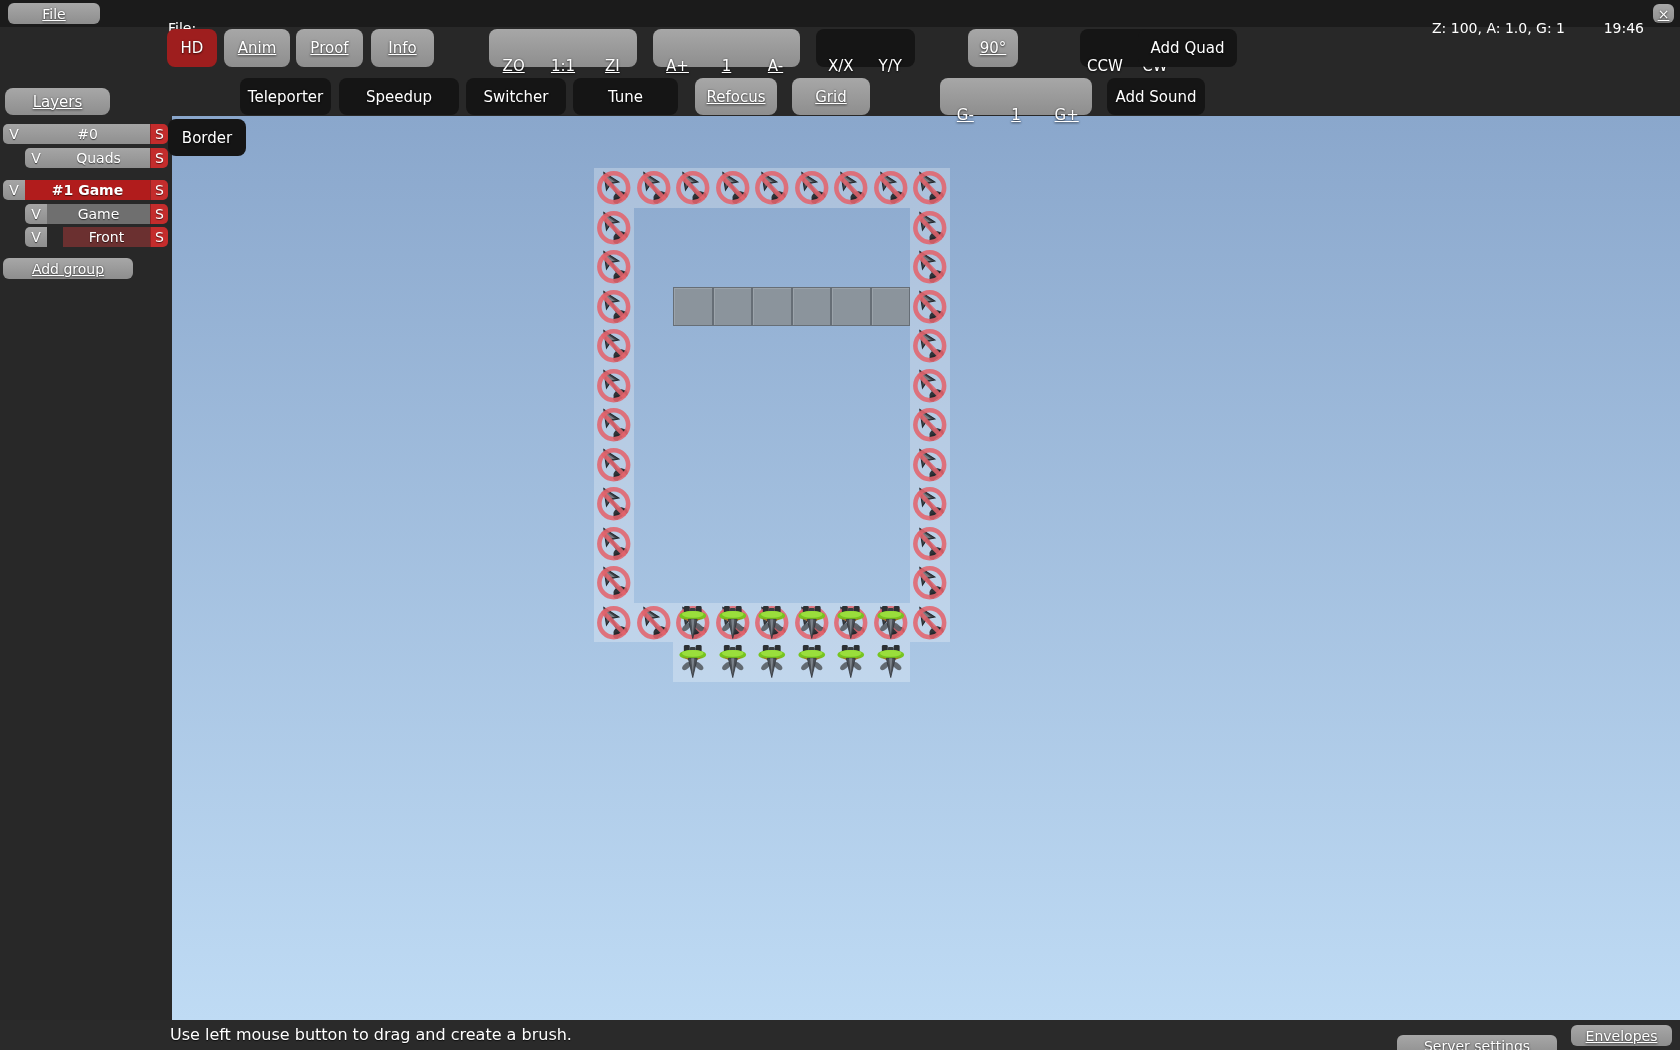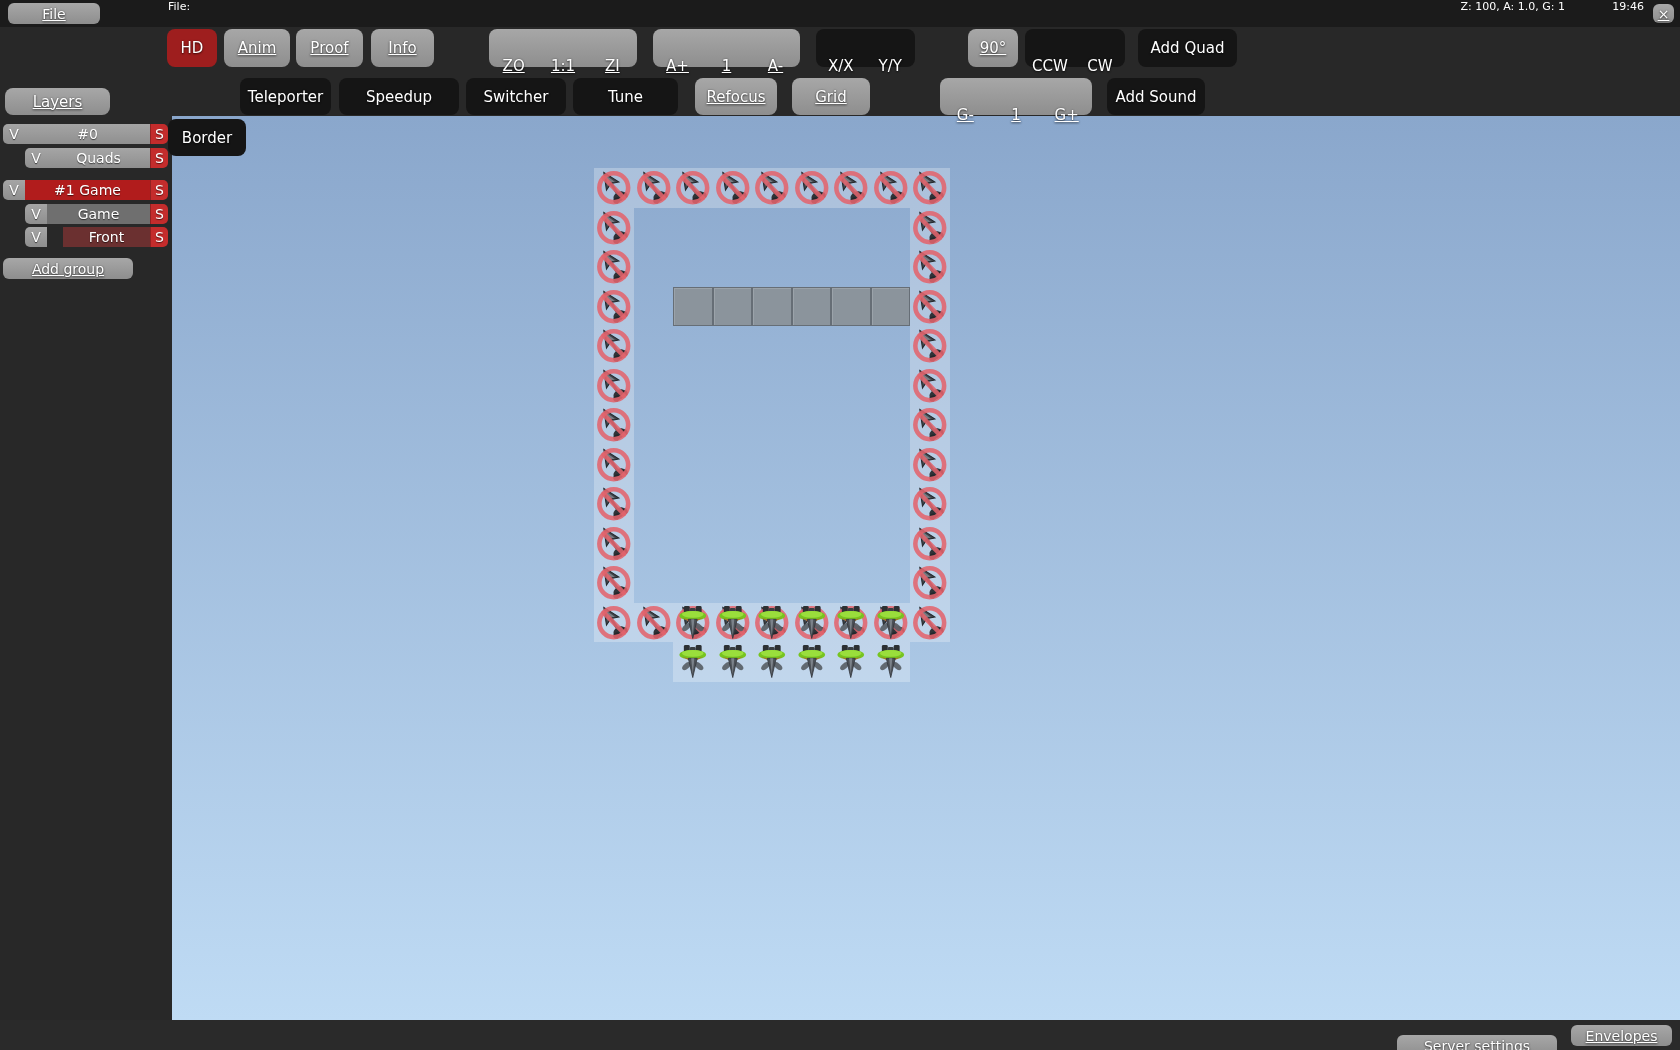--- a/index.html
+++ b/index.html
@@ -1,21 +1,21 @@
 <!DOCTYPE html>
 <html style="--accent-red: #9e1e1e; --save-red: #c42c2c; --layer-red: #b11c1c; --layer-maroon: #6b3030; --stopper-ring: #e2646d; --entity-green: #77c41f; --entity-green-light: #9ade3c; --entity-brown: #b06a28; --spike-gray: #4b5056; --quad-gray: #8b949c; --sky-top: #8aa7cc; --sky-bottom: #bfdbf4; --tile-highlight: rgba(255,255,255,0.27);"><head>
 <meta charset="utf-8">
 <style>
   * { margin:0; padding:0; box-sizing:border-box; }
   html,body { width:1680px; height:1050px; overflow:hidden; background:#282828;
               font-family:"DejaVu Sans", sans-serif; color:#fff; }
 
   
   .menubar { position:absolute; left:0; top:0; width:1680px; height:27px; background:#1b1b1b; }
-  .menubar .txt { position:absolute; top:0; font-size:11px; color:#fff;text-align:center; }
+  .menubar .txt { position:absolute; top:20px; font-size:14px; color:#fff;text-align:center; }
 
   
   .btn { position:absolute; display:flex; align-items:center; justify-content:center;
          border-radius:8px; font-size:15px; color:#fff;
          text-shadow:0 1px 2px rgba(0,0,0,.6), 0 0 2px rgba(0,0,0,.35); }
   .btn.gray { background:linear-gradient(#a7a7a7,#8e8e8e);text-decoration:underline; }
   .btn.dark { background:#151515; }
   .btn.red  { background:var(--accent-red); }
   .btn.small { border-radius:6px; font-size:14px; }
   .seg { display:flex; width:100%; height:100%; }
@@ -26,21 +26,21 @@
                border-radius:5px; overflow:hidden; font-size:14px;
                text-shadow:0 1px 1px rgba(0,0,0,.6); }
   .layer-row.indent { left:25px; width:143px; }
   .layer-row .vis  { width:22px; display:flex; align-items:center; justify-content:center;
                      background:linear-gradient(#a5a5a5,#8f8f8f); }
   .layer-row .lname{ flex:1; display:flex; align-items:center; justify-content:center; }
   .layer-row .save { width:18px; display:flex; align-items:center; justify-content:center;
                      background:var(--save-red); border-left:1px solid rgba(0,0,0,.25); }
   .lname.gray     { background:linear-gradient(#a5a5a5,#8f8f8f); }
   .lname.darkgray { background:#6f6f6f; }
-  .lname.red      { background:var(--layer-red); }
+  .lname.red      { background:var(--layer-red);font-weight:bold; }
   .lname.maroon   { background:var(--layer-maroon);margin-left:16px; }
 
   
   .canvas { position:absolute; left:172px; top:116px; width:1508px; height:904px;
             background:linear-gradient(180deg, var(--sky-top), var(--sky-bottom)); }
   .maplayer { position:absolute; left:0; top:0; width:1680px; height:1050px; pointer-events:none; }
   .tile { position:absolute; width:39.5px; height:39.5px; }
   .tile.hl { background:var(--tile-highlight); }
   .tile svg { width:100%; height:100%; display:block; }
   .tile.quad { background:var(--quad-gray); border:1px solid #666e76;
@@ -796,21 +796,21 @@
 
   <div class="btn dark" style="left:816px; top:29px; width:99px; height:38px;">
     <div class="seg">
       <span>X/X</span>
       <span>Y/Y</span>
     </div>
   </div>
 
   <div class="btn gray" style="left:968px; top:29px; width:50px; height:38px;">90°</div>
 
-  <div class="btn dark" style="left:1025px; top:29px; width:100px; height:38px;">
+  <div class="btn dark" style="left:1080px; top:29px; width:100px; height:38px;">
     <div class="seg">
       <span>CCW</span>
       <span>CW</span>
     </div>
   </div>
 
   <div class="btn dark" style="left:1138px; top:29px; width:99px; height:38px;">Add Quad</div>
 </div>
 
 <div>
@@ -859,15 +859,16 @@
       <div class="layer-row indent" style="top: 227px;">
         <span class="vis">V</span>
         <span class="lname maroon">Front</span>
         <span class="save">S</span>
       </div>
     </div>
   <div class="btn gray small" style="left:3px; top:258px; width:130px; height:21px;">Add group</div>
 </div>
 
 <div class="statusbar">
+  <div class="hint">Use left mouse button to drag and create a brush.</div>
   <div class="btn gray small" style="left:1397px; top:15px; width:160px; height:21px;">Server settings</div>
   <div class="btn gray small" style="left:1571px; top:5px; width:101px; height:21px;">Envelopes</div>
 </div>
 
 </body></html>

